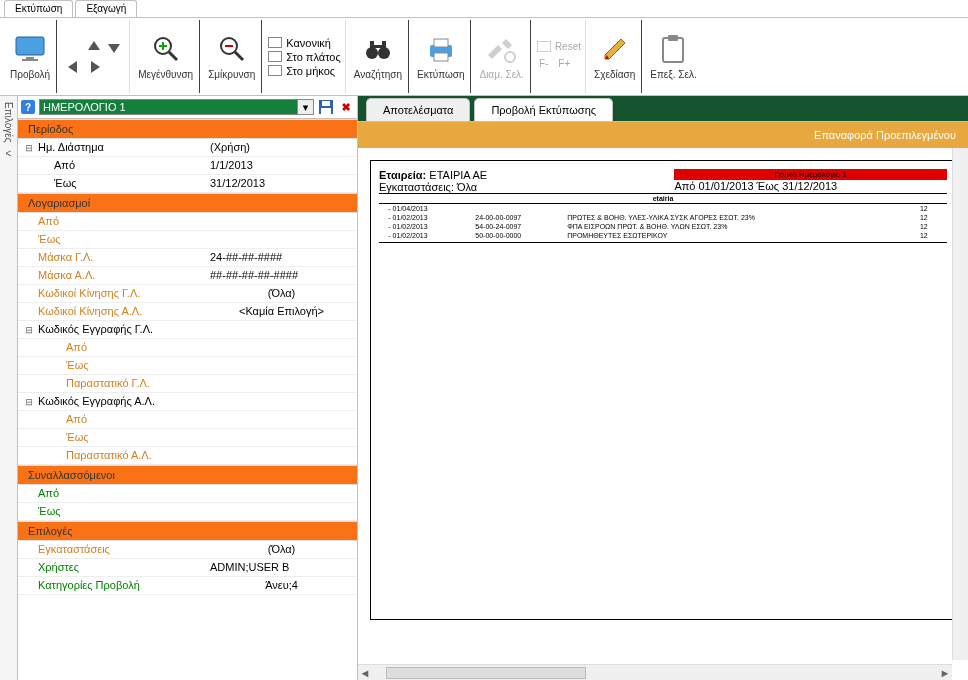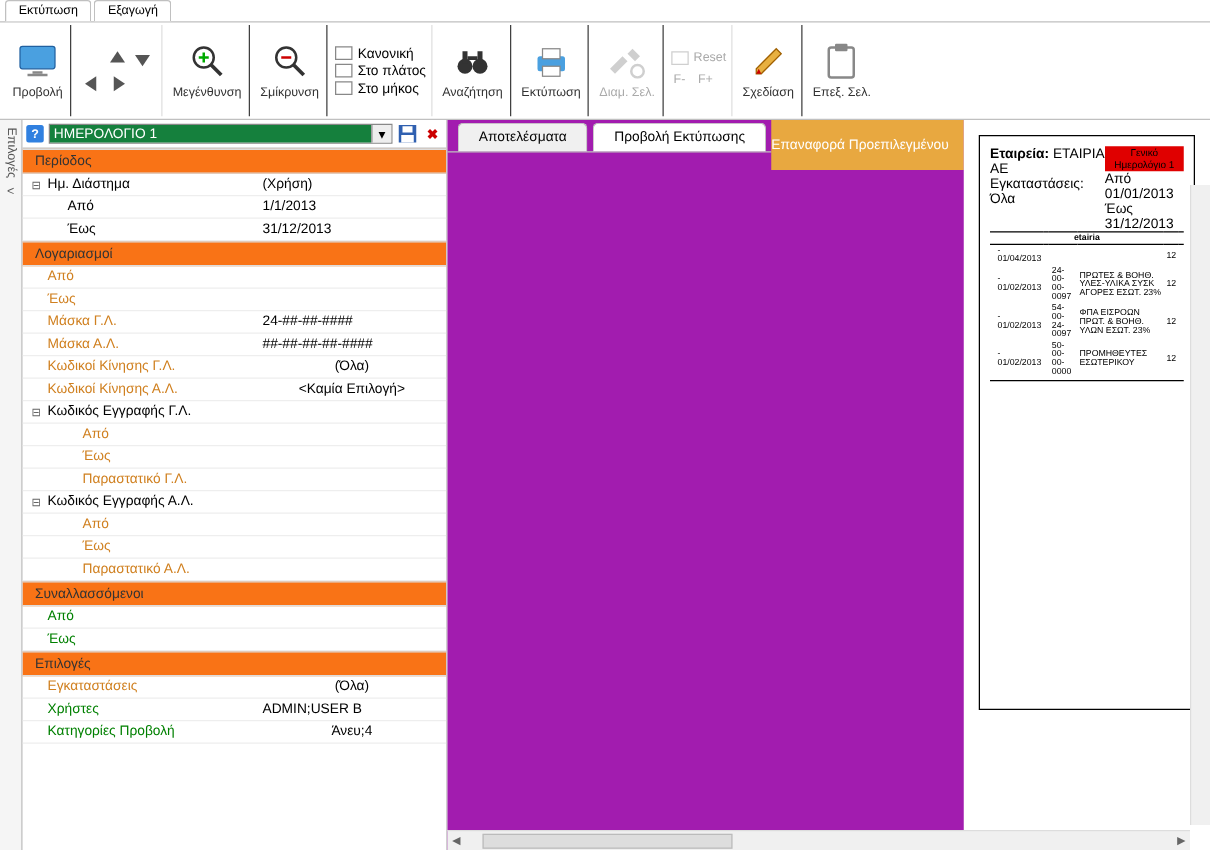--- a/index.html
+++ b/index.html
@@ -40,26 +40,26 @@
 .row { display: flex; border-bottom: 1px solid #eee; padding: 2px 4px; min-height: 18px; }
 .row .exp { width: 14px; font-size: 9px; color: #666; display:flex; align-items:center; justify-content:center; cursor:pointer; }
 .row .label { flex: 0 0 170px; padding-left: 2px; }
 .row .label.indent { padding-left: 18px; }
 .row .label.indent2 { padding-left: 30px; }
 .row .value { flex: 1; padding-left: 4px; }
 .orange { color: #d08020; }
 .green { color: #008000; }
 .center { text-align: center; }
 
-.right-panel { flex: 1; display: flex; flex-direction: row; background: #a21caf; position: relative; }
+.right-panel { flex: 1; display: flex; flex-direction: column; background: #14532d; position: relative; }
 .right-tabs { display: flex; height: 26px; border-bottom: 1px solid #c0c0c0; padding-left: 8px; align-items: flex-end; }
 .r-tab { padding: 5px 16px; border: 1px solid #c0c0c0; border-bottom: none; border-top-left-radius: 5px; border-top-right-radius: 5px; margin-right: 4px; background: #f0f0f0; cursor: pointer; font-size: 11px; }
 .r-tab.active { background: #fff; }
 
-.orange-bar { background: #e8a840; height: 40px; display: flex; justify-content: flex-end; align-items: center; padding-right: 12px; color: #fff; font-size: 11px; cursor: pointer; }
+.orange-bar { background: #e8a840; height: 26px; display: flex; justify-content: flex-end; align-items: center; padding-right: 12px; color: #fff; font-size: 11px; cursor: pointer; }
 
 .preview-area { flex: 1; background: #fff; padding: 12px; overflow: auto; }
 .r-scroll { position:absolute; right:0; top:52px; bottom:20px; width:16px; background:#f0f0f0; border-left:1px solid #ddd; }
 .r-scroll-h { position:absolute; left:0; right:16px; bottom:0; height:16px; background:#f0f0f0; border-top:1px solid #ddd; display:flex; align-items:center; }
 .r-scroll-h .thumb { background:#ddd; border:1px solid #bbb; height:12px; width:200px; margin-left:14px; }
 .r-scroll-h .arr { width:14px; text-align:center; color:#666; }
 
 .report { border: 1px solid #000; padding: 8px; font-size: 8px; min-height: 460px; }
 .report .red-block { background: #e00000; color: #000; text-align: center; padding: 1px; font-size: 8px; }
 .report table { width: 100%; border-collapse: collapse; font-size: 7px; }

